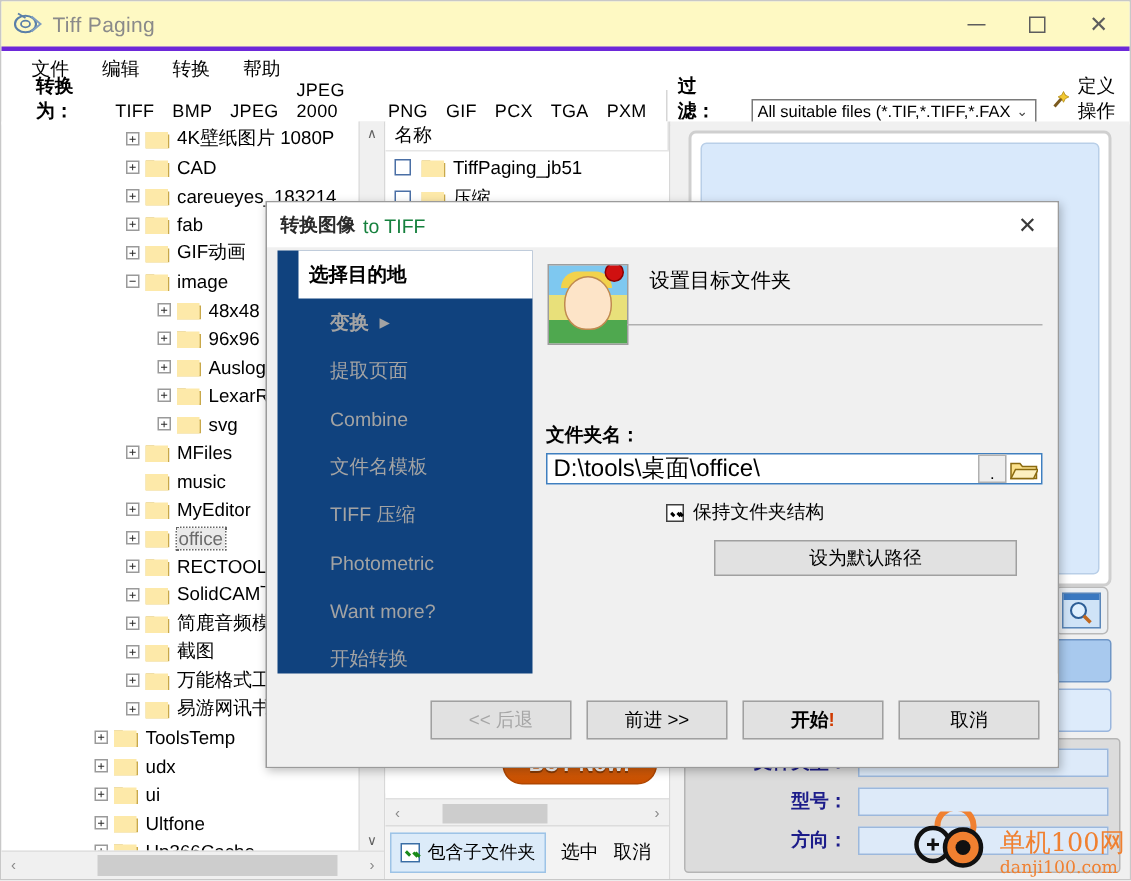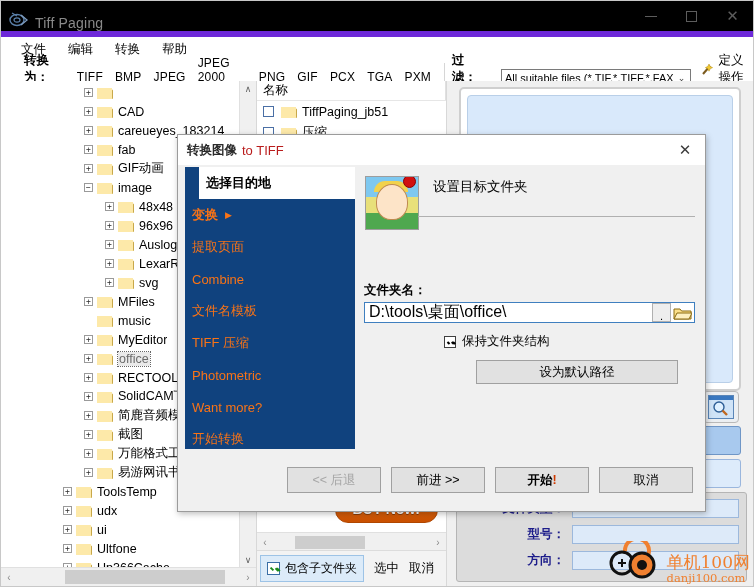--- a/index.html
+++ b/index.html
@@ -9,21 +9,21 @@
     font-size:12px;
     background:#f0f0f0;
     overflow:hidden;
     position:relative;
     color:#000;
     -webkit-font-smoothing:none;
   }
   #app{position:absolute;inset:0;background:#ffffff;border:1px solid #c8c8c8;box-sizing:border-box;}
 
   
-  .titlebar{height:30px;background:#000000;display:flex;align-items:flex-end;border-bottom:6px solid #6d28d9;}
+  .titlebar{height:30px;background:#fef9c3;display:flex;align-items:center;border-bottom:3px solid #6d28d9;}
   .title-icon{width:22px;height:22px;margin-left:7px;margin-right:5px;position:relative;flex:0 0 auto;}
   .title-text{font-size:14px;color:#8a8a8a;letter-spacing:.2px;}
   .winbtns{margin-left:auto;display:flex;height:30px;}
   .winbtn{width:41px;height:30px;display:flex;align-items:center;justify-content:center;color:#5d5d5d;}
   .wb-min{width:12px;height:1px;background:#5d5d5d;display:block;}
   .wb-max{width:11px;height:11px;border:1px solid #5d5d5d;display:block;box-sizing:border-box;}
   .wb-close{font-size:15px;line-height:1;color:#5d5d5d;font-family:"DejaVu Sans",sans-serif;}
 
   
   .menubar{height:24px;display:flex;align-items:center;padding-left:9px;background:#ffffff;}
@@ -103,26 +103,26 @@
   .wm{position:absolute;right:3px;bottom:2px;display:flex;align-items:flex-end;pointer-events:none;}
   .wm-txt{display:flex;flex-direction:column;line-height:1.05;margin-left:2px;}
   .wm-t1{font-size:17px;color:#f08030;font-family:"DejaVu Serif",serif;}
   .wm-t2{font-size:11.5px;color:#f08030;font-family:"DejaVu Serif",serif;}
 
   
   .modal{position:absolute;left:176px;top:133px;width:527px;height:376px;background:#f0f0f0;
          border:1px solid #9b9b9b;box-shadow:1px 2px 6px rgba(0,0,0,.25);}
   .modal-title{height:30px;background:#ffffff;display:flex;align-items:center;padding-left:9px;}
   .modal-title .mt1{font-size:12.5px;color:#2b2b2b;font-weight:bold;}
-  .modal-title .mt2{font-size:13px;color:#b91c1c;margin-left:5px;}
+  .modal-title .mt2{font-size:13px;color:#15803d;margin-left:5px;}
   .modal-x{margin-left:auto;width:40px;height:30px;display:flex;align-items:center;justify-content:center;
            font-size:15px;color:#3a3a3a;}
   .modal-body{position:absolute;left:0;right:0;top:30px;bottom:0;background:#f0f0f0;}
   .sidenav{position:absolute;left:7px;top:2px;width:170px;height:295px;background:#10427e;border-radius:0 0 5px 5px;}
-  .sn-item{height:32px;display:flex;align-items:center;padding-left:7px;color:#f97316;font-size:13px;}
+  .sn-item{height:32px;display:flex;align-items:center;padding-left:35px;color:#a3a3a3;font-size:13px;}
   .sn-item.active{background:#ffffff;color:#000;font-weight:bold;margin-left:14px;padding-left:7px;width:156px;box-sizing:border-box;}
   .sn-item.bold{font-weight:bold;}
   .sn-arrow{margin-left:7px;font-size:9px;}
   .mpanel{position:absolute;left:184px;right:8px;top:2px;bottom:62px;background:#f0f0f0;}
   .mp-head{display:flex;align-items:flex-start;padding-top:9px;}
   .thumb{width:52px;height:52px;margin-left:3px;margin-right:14px;border:1px solid #9d9d9d;position:relative;
          background:linear-gradient(#7ec8f0 0 38%,#e8e07a 38% 70%,#4fa84f 70%);overflow:hidden;flex:0 0 auto;}
   .thumb .face{position:absolute;left:10px;top:7px;width:30px;height:34px;background:#fde4c8;border-radius:50% 50% 45% 45%;border:1px solid #c08a50;}
   .thumb .hair{position:absolute;left:8px;top:4px;width:34px;height:11px;background:#f2d24c;border-radius:11px 11px 0 0;}
   .thumb .pin{position:absolute;right:2px;top:-2px;width:11px;height:11px;background:#d01010;border-radius:50%;border:1px solid #8b0000;}
@@ -216,20 +216,21 @@
   <div class="body">
 
     <div class="pane-tree">
       <div class="tree" id="tree">
           <div class="trow" style="padding-left: 83px;">
             <span class="exp">+</span>
             <span class="folder"><svg width="16" height="13" viewBox="0 0 16 13">
                 <path d="M0.5 2.5 h5 l1.3 1.6 h8.7 v8.4 h-15z" fill="#fde9a9" stroke="#c8a84a" stroke-width="1"></path>
                 <path d="M1.5 12 v-7 h13 v7z" fill="#fdf3cf" stroke="#c8a84a" stroke-width=".8"></path>
               </svg></span>
+            <span class="tlabel">4K壁纸图片 1080P</span>
           </div>
           <div class="trow" style="padding-left: 83px;">
             <span class="exp">+</span>
             <span class="folder"><svg width="16" height="13" viewBox="0 0 16 13">
                 <path d="M0.5 2.5 h5 l1.3 1.6 h8.7 v8.4 h-15z" fill="#fde9a9" stroke="#c8a84a" stroke-width="1"></path>
                 <path d="M1.5 12 v-7 h13 v7z" fill="#fdf3cf" stroke="#c8a84a" stroke-width=".8"></path>
               </svg></span>
             <span class="tlabel">CAD</span>
           </div>
           <div class="trow" style="padding-left: 83px;">

